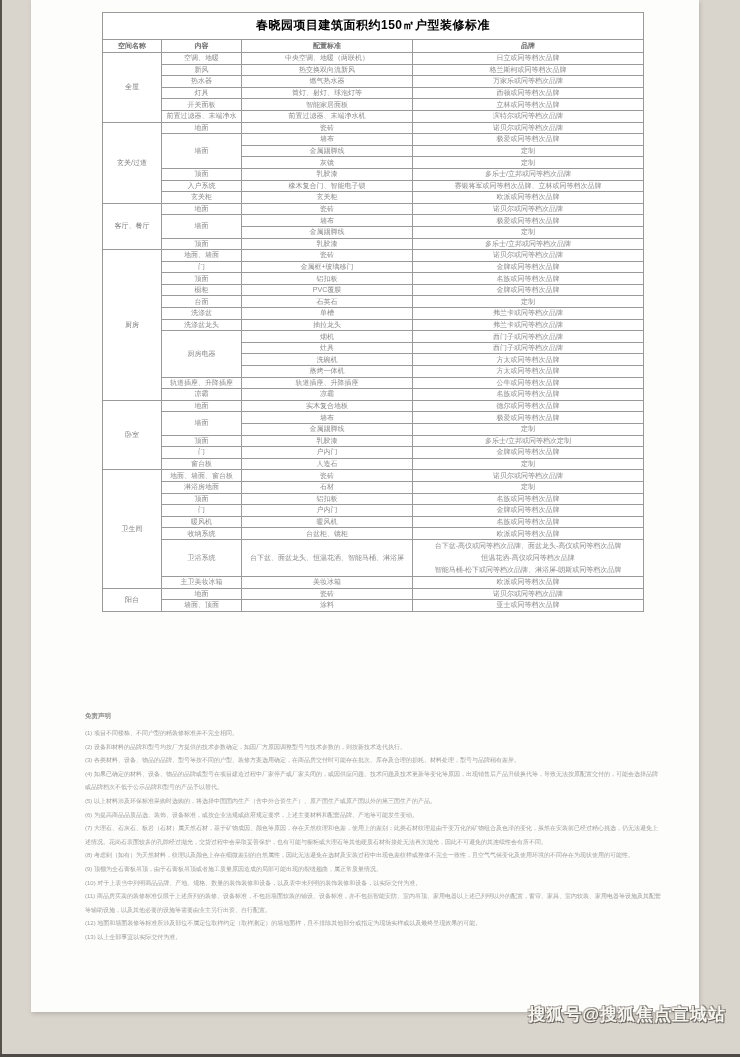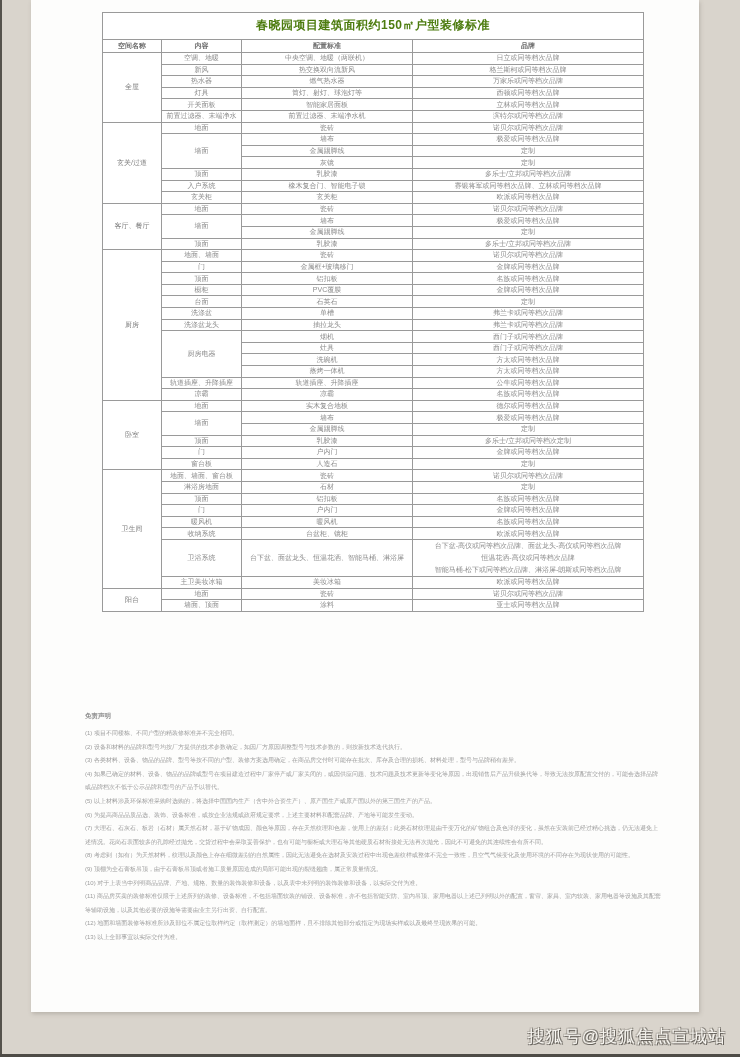--- a/index.html
+++ b/index.html
@@ -42,21 +42,21 @@
     line-height: 1.15;
     color: #8b8b8b;
     padding: 0 2px;
     overflow: hidden;
     white-space: nowrap;
   }
   .spec-table th.table-title {
     height: 27px;
     font-size: 12px;
     font-weight: bold;
-    color: #4d7c0f;
+    color: #000000;
     letter-spacing: 0.5px;
   }
   .spec-table tr.header-row th {
     height: 13px;
     font-weight: bold;
     color: #6e6e6e;
   }
   .spec-table tbody td { height: 11.6px; }
   .spec-table td.space-cell { color: #7d7d7d; }
   .spec-table td.multiline { white-space: normal; }
@@ -75,23 +75,23 @@
     margin-bottom: 6px;
   }
   .disclaimer-item {
     font-size: 6px;
     line-height: 13.6px;
     color: #9e9e9e;
   }
 
   .watermark {
     position: absolute;
-    right: 14px; top: 1025px;
+    right: 14px; top: 1003px;
     font-size: 17px;
-    font-weight: normal;
+    font-weight: bold;
     color: #f8f6f1;
     letter-spacing: 1px;
     text-shadow:
       1px 1px 0 #68645e,
      -1px -1px 0 #b7b2aa,
       1px -1px 0 #8a867f,
      -1px 1px 0 #8a867f;
   }
 </style>
 </head>

